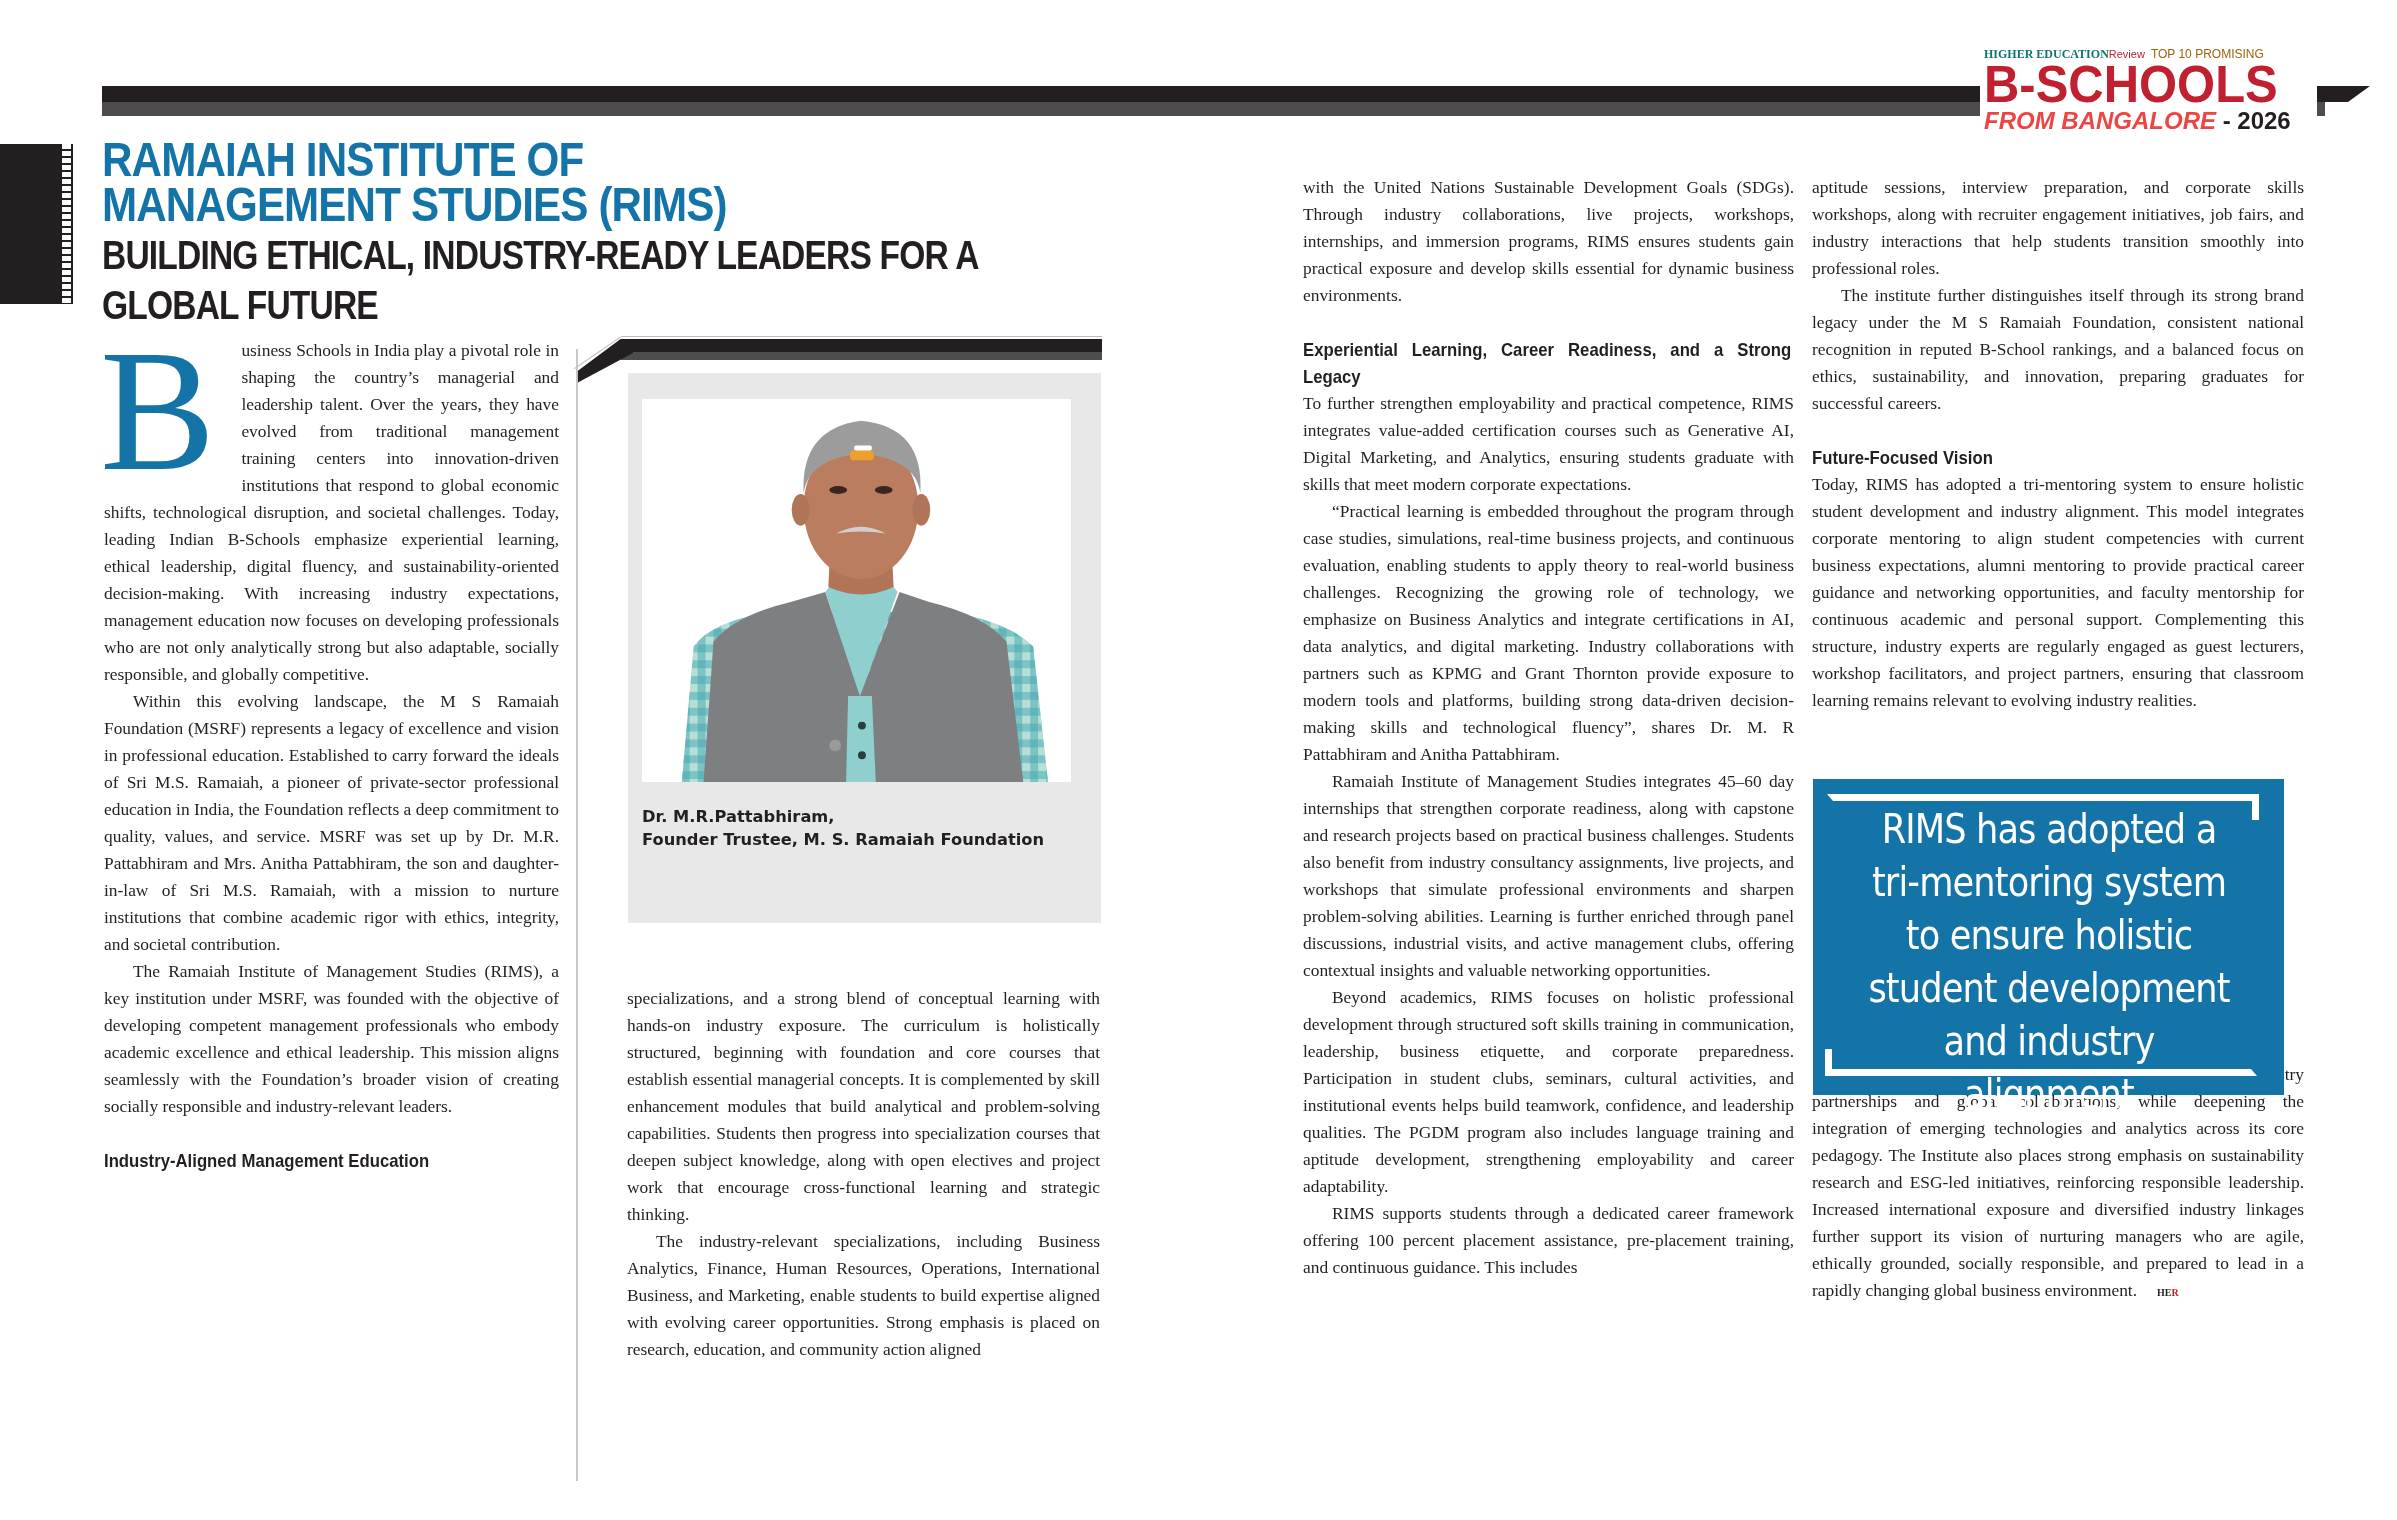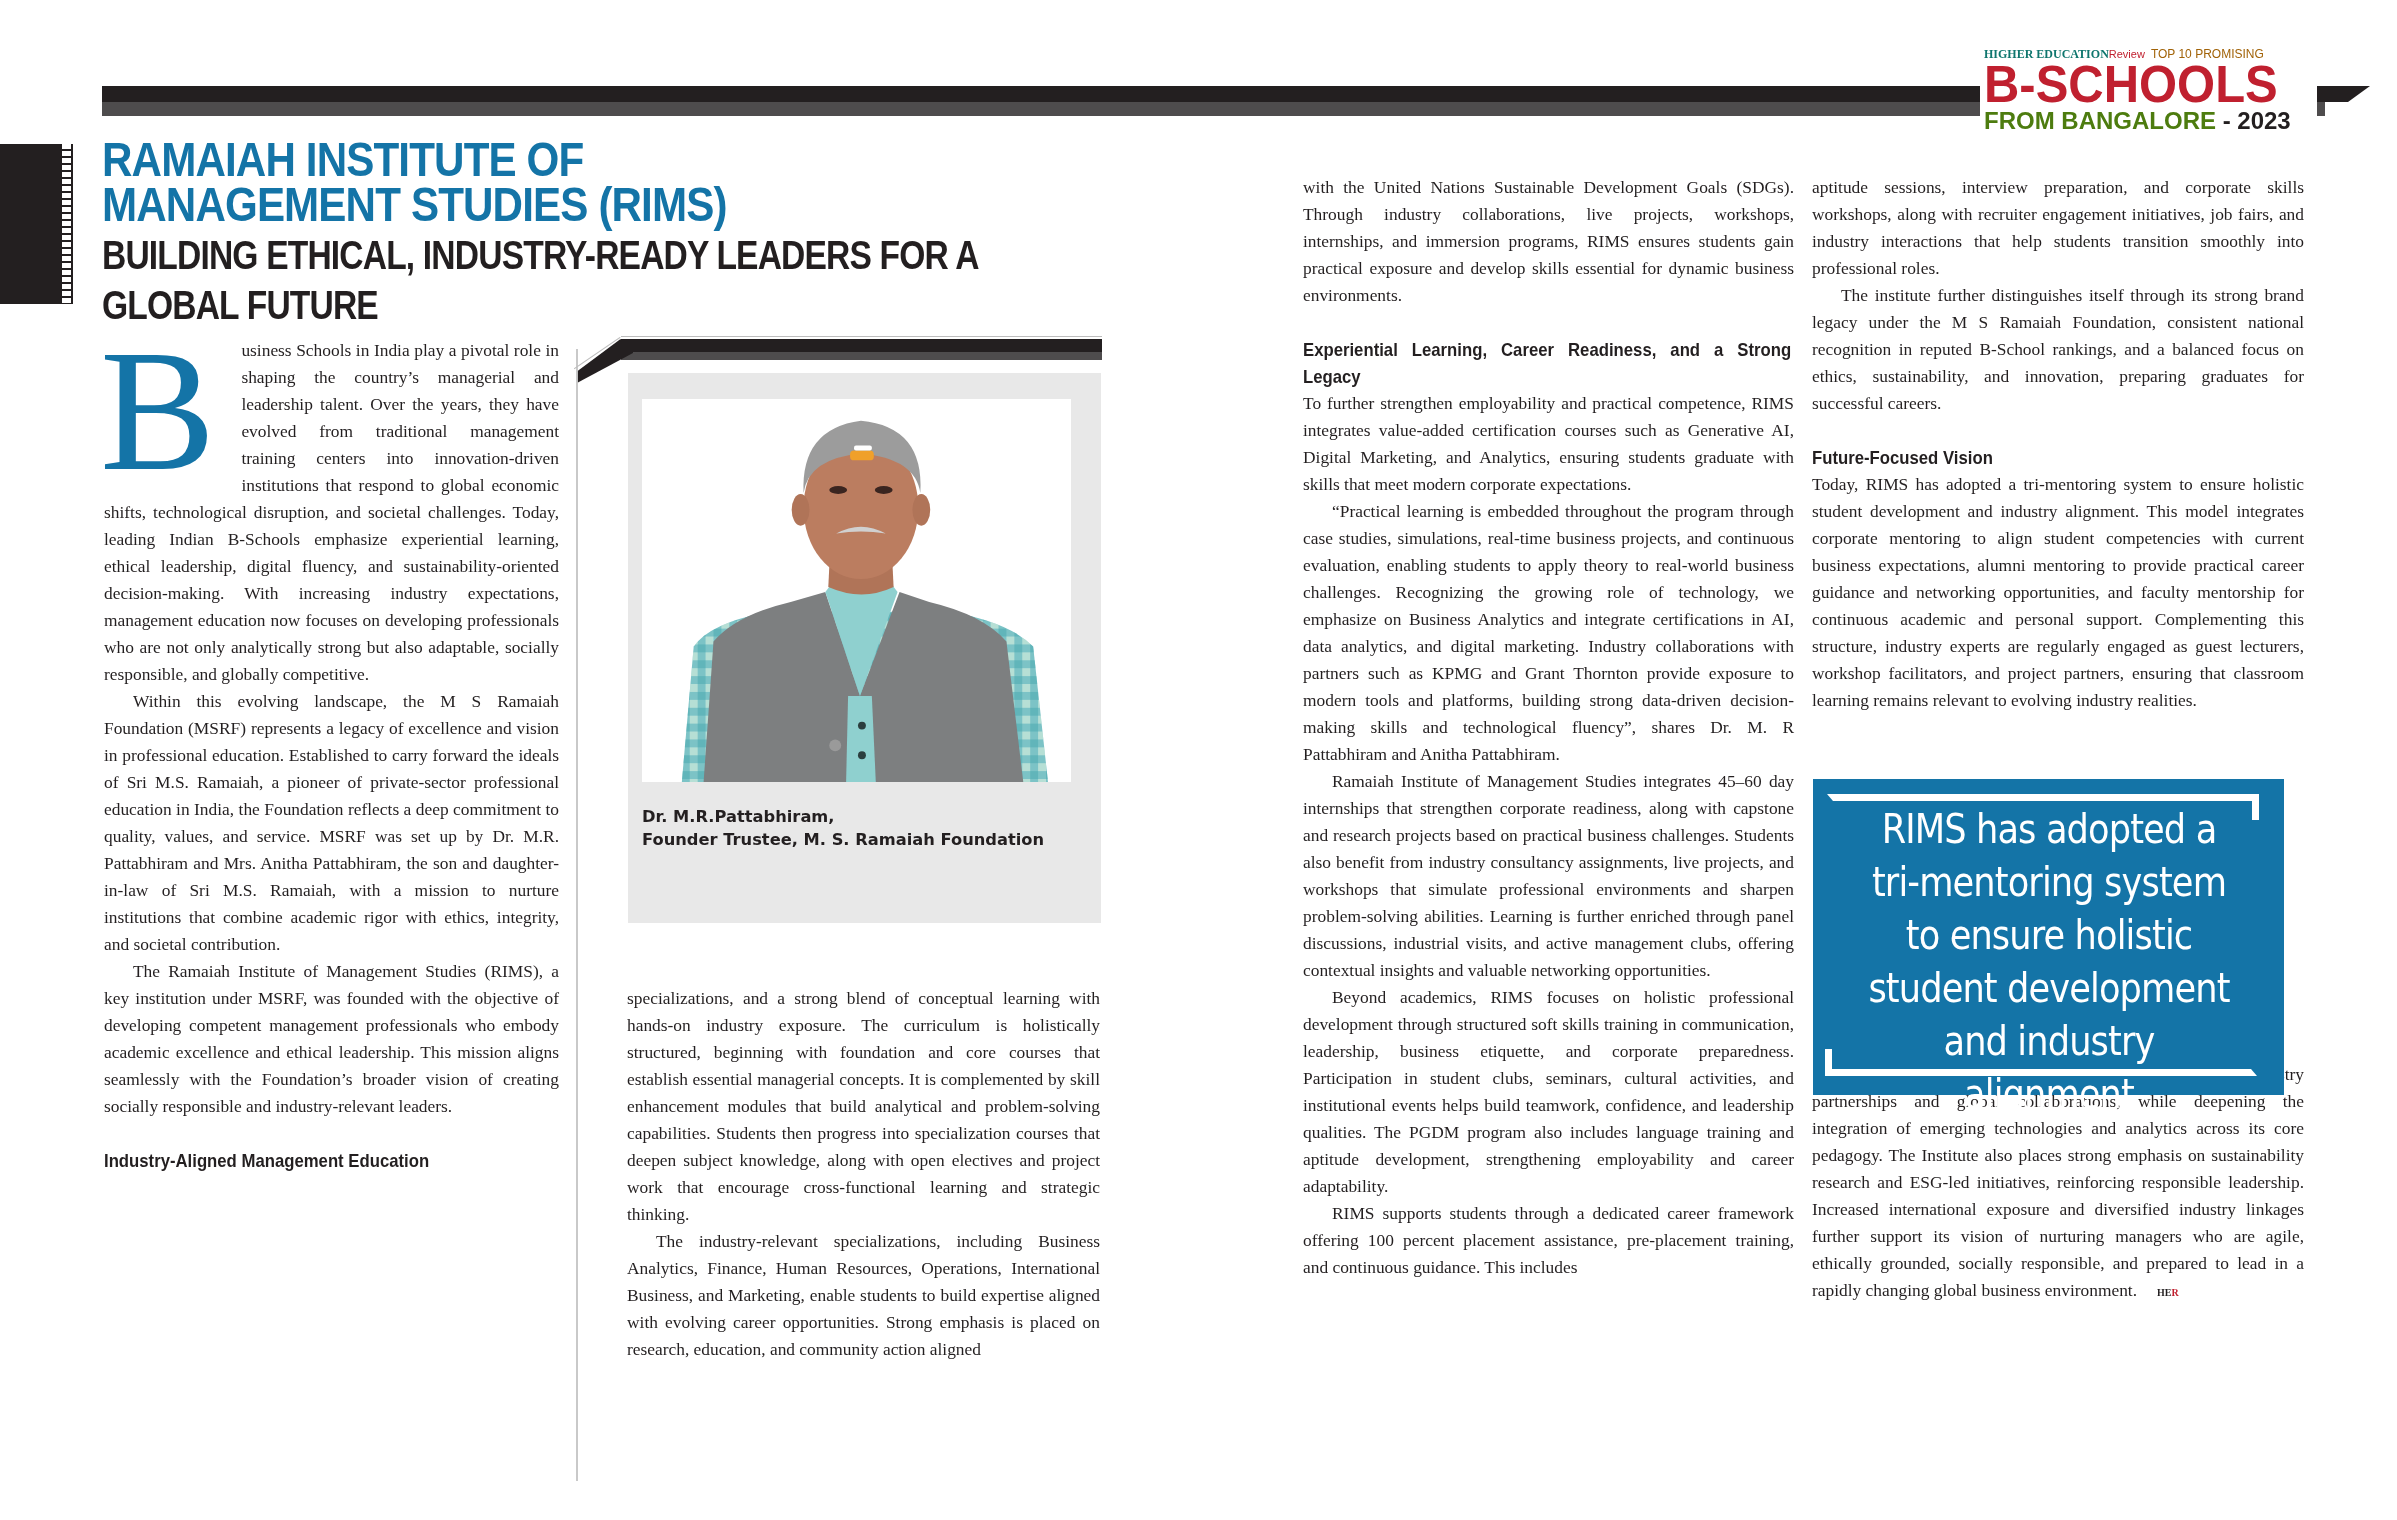--- a/index.html
+++ b/index.html
@@ -14,21 +14,21 @@
   .right-bar-wedge { position: absolute; left: 2348px; top: 86px; width: 0; height: 0; border-top: 16px solid #231f20; border-right: 22px solid transparent; }
 
   
   .masthead { position: absolute; left: 1980px; top: 46px; width: 337px; background: #fff; text-align: left; padding-left: 4px; }
   .mast-top { font-size: 12px; line-height: 16px; white-space: nowrap; }
   .mast-her { font-family: "Liberation Serif", serif; font-weight: bold; color: #0f766e; }
   .mast-review { font-family: "Liberation Sans", sans-serif; color: #c0202f; font-size: 11px; }
   .mast-promising { font-family: "Liberation Sans", sans-serif; color: #a16207; margin-left: 6px; }
   .mast-bschools { font-family: "Liberation Sans", sans-serif; font-weight: bold; color: #c0202f; font-size: 51px; line-height: 46px; letter-spacing: 0px; transform: scaleX(0.96); transform-origin: left; }
   .mast-from { font-family: "Liberation Sans", sans-serif; font-weight: bold; font-size: 24px; line-height: 26px; }
-  .mast-from .city { color: #4d7c0f; }
+  .mast-from .city { color: #ef4444; font-style: italic; }
   .mast-from .year { color: #231f20; }
 
   
   .edge-tab { position: absolute; left: 0; top: 144px; width: 61px; height: 160px; background: #231f20; }
   .edge-ladder { position: absolute; left: 61px; top: 144px; width: 12px; height: 160px;
     background: repeating-linear-gradient(to bottom, #ffffff 0 5px, #231f20 5px 7px);
     border-left: 1px solid #231f20; border-right: 2px solid #231f20; }
 
   
   .title { position: absolute; left: 102px; top: 137px; width: 990px; font-family: "Liberation Sans", sans-serif; color: #1474a7; font-size: 49px; line-height: 45px; letter-spacing: -1px; transform: scaleX(0.86); transform-origin: left; white-space: nowrap; }
@@ -81,21 +81,21 @@
 <div class="right-bar-wedge"></div>
 <div class="right-bar-gray"></div>
 
 <div class="masthead">
   <div class="mast-top">
     <span class="mast-her">HIGHER EDUCATION</span><span class="mast-review">Review</span><span class="mast-promising">TOP 10 PROMISING</span>
   </div>
   <div class="mast-bschools">B-SCHOOLS</div>
   <div class="mast-from">
     <span class="city">FROM BANGALORE</span>
-    <span class="year">- 2023</span>
+    <span class="year">- 2026</span>
   </div>
 </div>
 
 <div class="edge-tab"></div>
 <div class="edge-ladder"></div>
 
 <h1 class="title">
   <span style="display:block; width:782px; white-space:normal;">RAMAIAH INSTITUTE OF MANAGEMENT STUDIES (RIMS)</span>
 </h1>
 <h2 class="subtitle">BUILDING ETHICAL, INDUSTRY-READY LEADERS FOR A GLOBAL FUTURE</h2>

